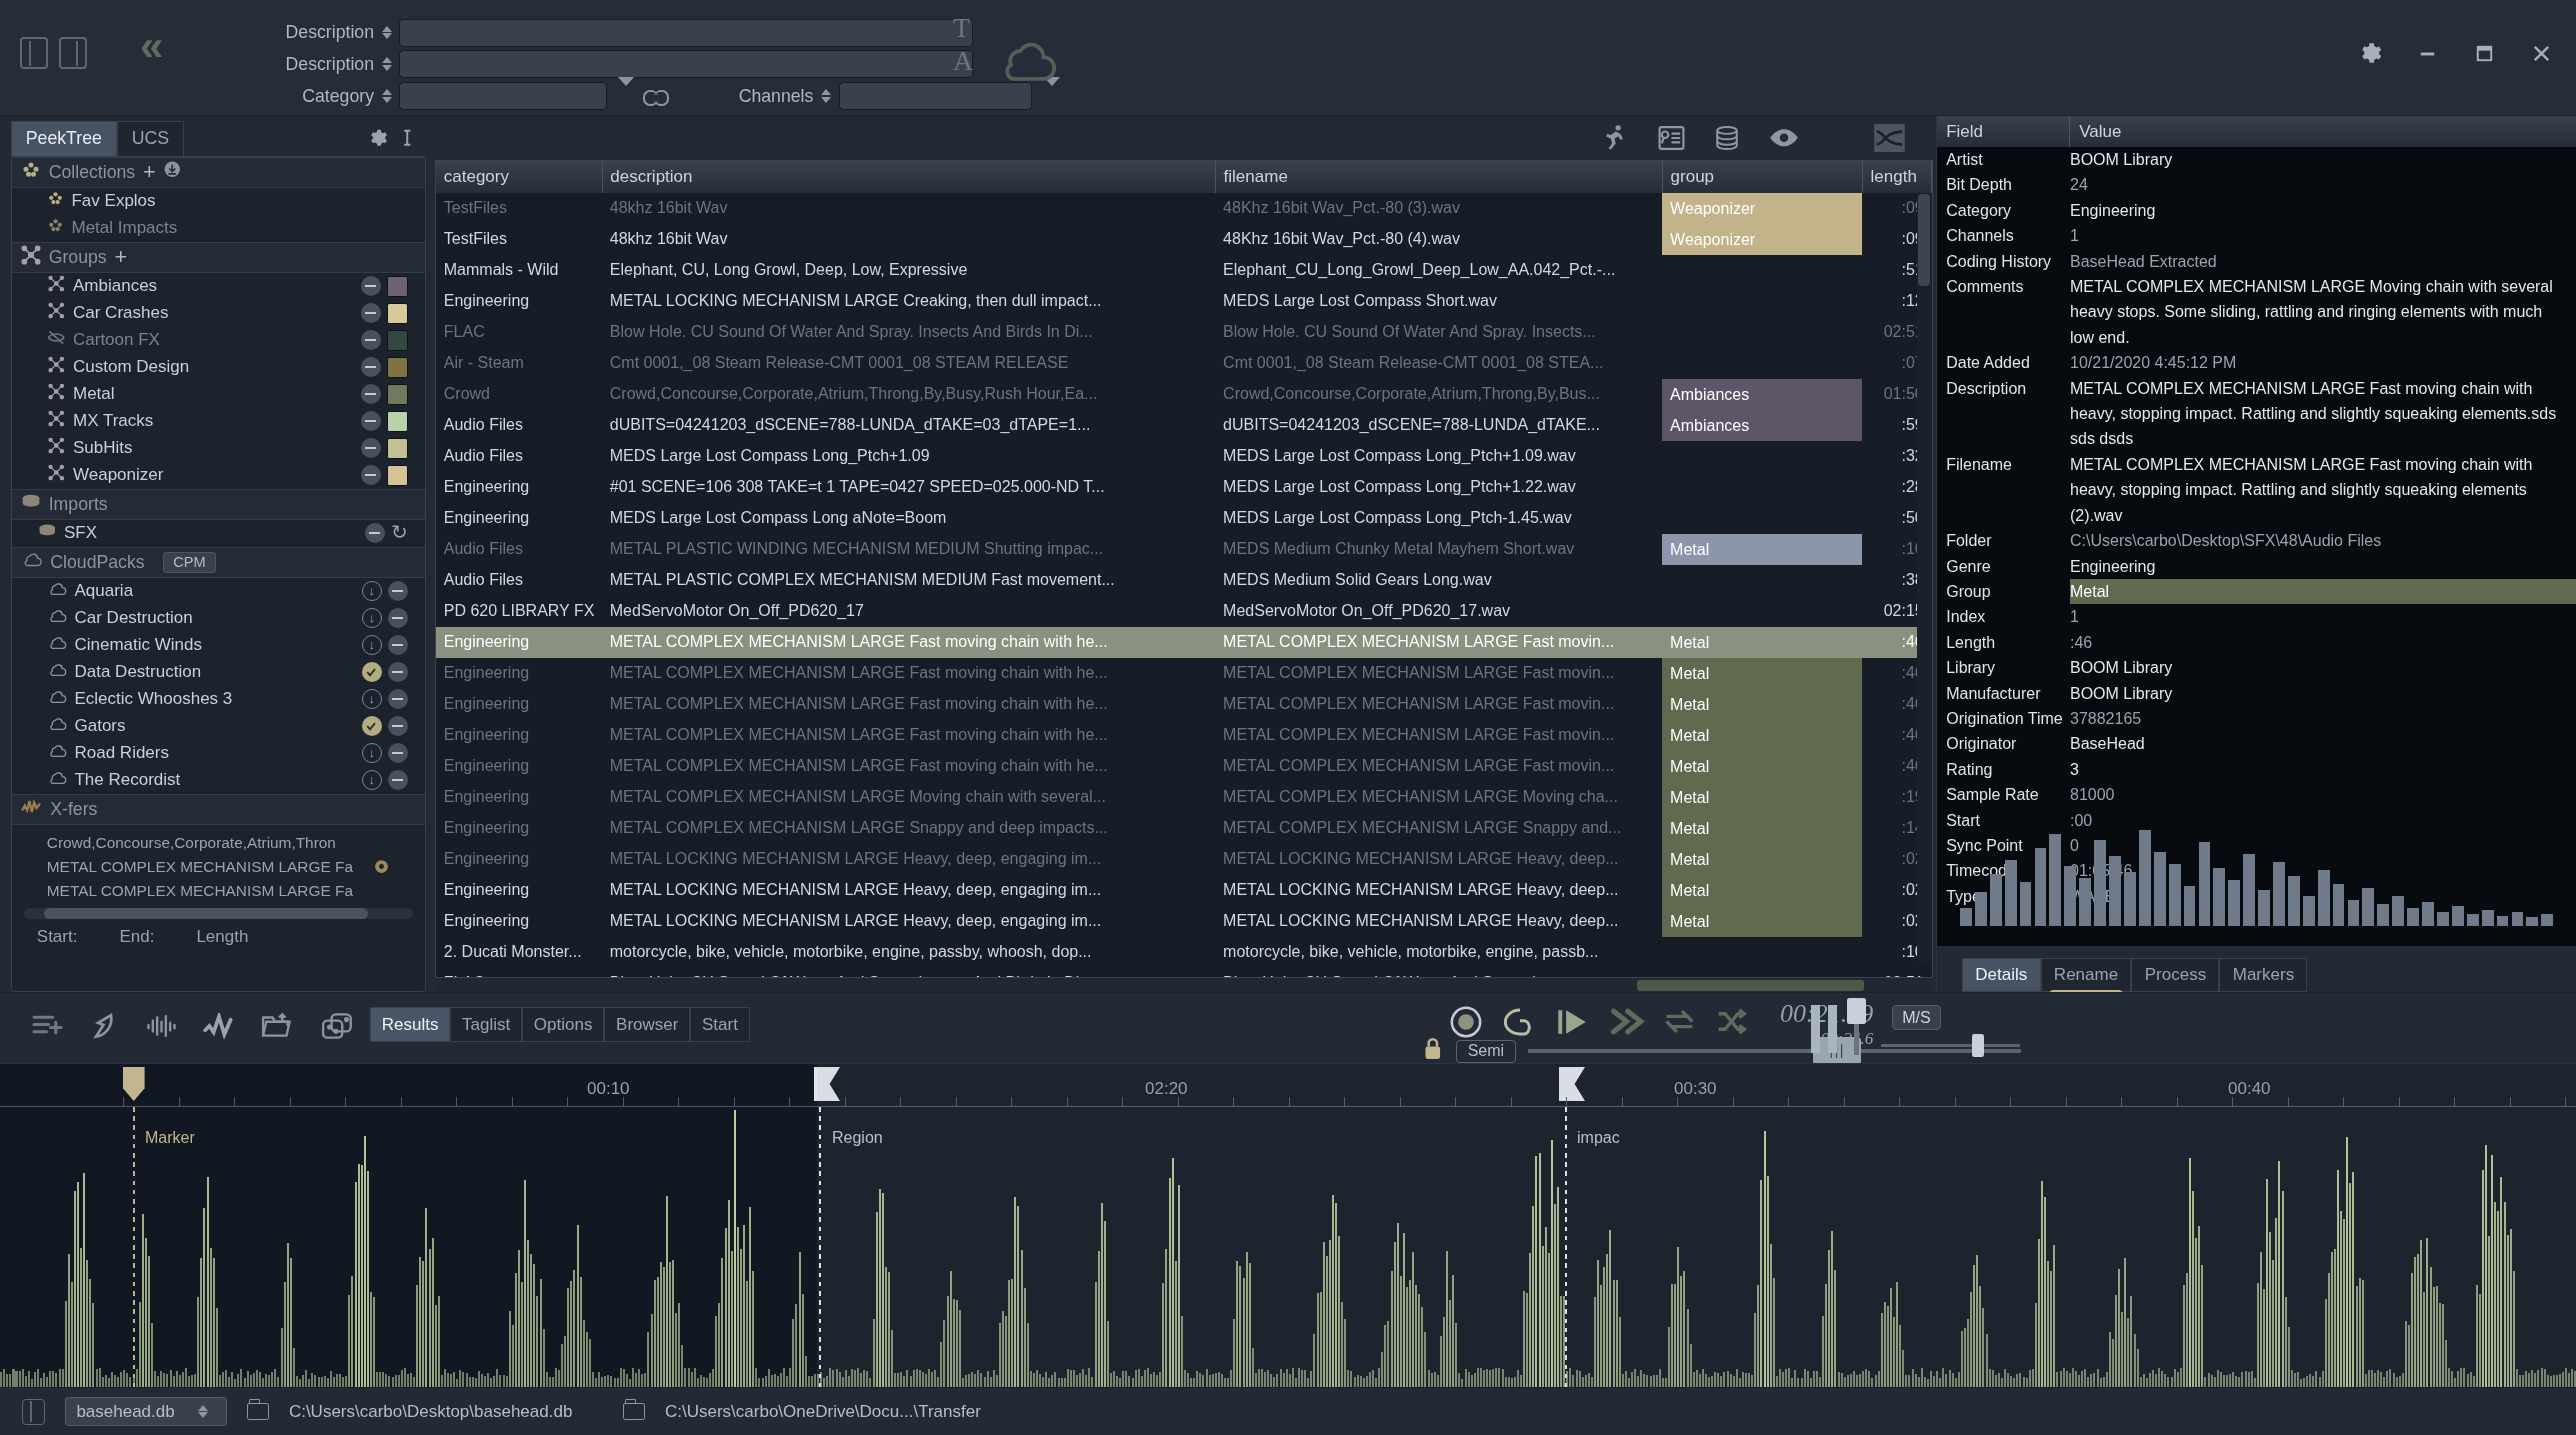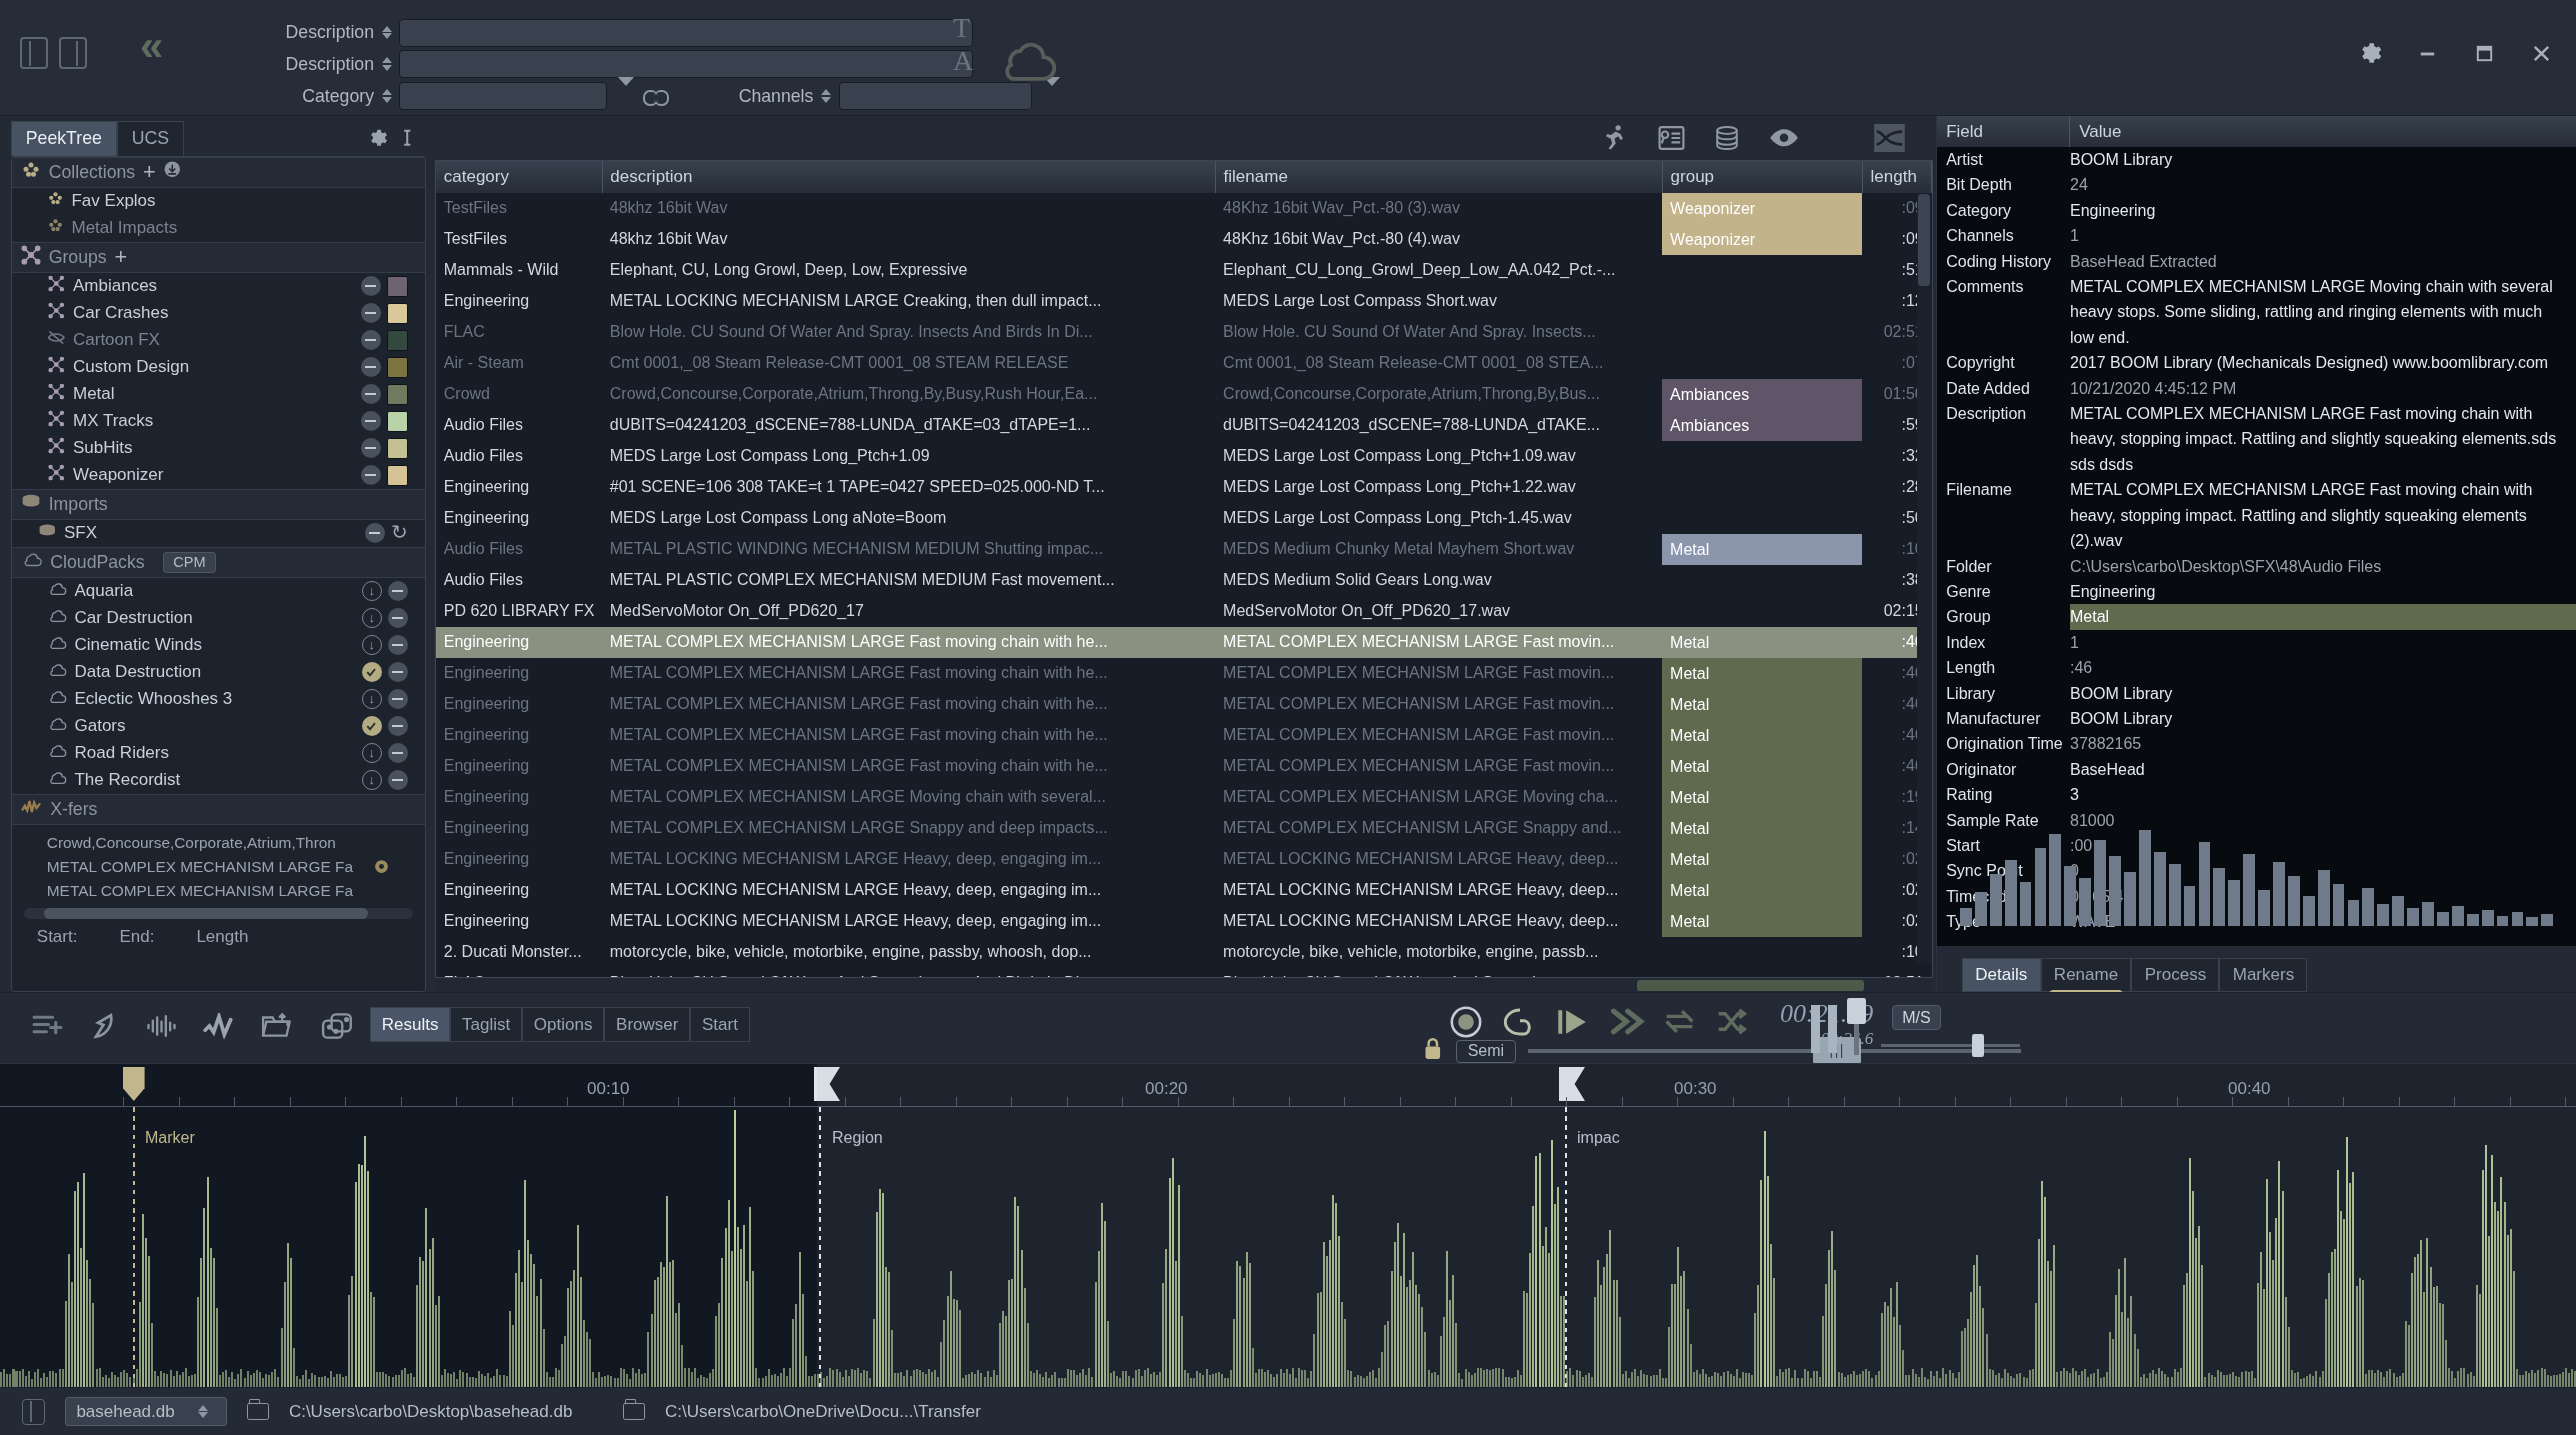--- a/index.html
+++ b/index.html
@@ -909,24 +909,20 @@
           </div>
           <div class="md-row">
             <span class="k">Coding History</span>
             <span class="v">BaseHead Extracted</span>
           </div>
           <div class="md-row">
             <span class="k">Comments</span>
             <span class="v bright">METAL COMPLEX MECHANISM LARGE Moving chain with several heavy stops. Some sliding, rattling and ringing elements with much low end.</span>
           </div>
           <div class="md-row">
-            <span class="k">Copyright</span>
-            <span class="v bright">2017 BOOM Library (Mechanicals Designed) www.boomlibrary.com</span>
-          </div>
-          <div class="md-row">
             <span class="k">Date Added</span>
             <span class="v">10/21/2020 4:45:12 PM</span>
           </div>
           <div class="md-row">
             <span class="k">Description</span>
             <span class="v bright">METAL COMPLEX MECHANISM LARGE Fast moving chain with heavy, stopping impact. Rattling and slightly squeaking elements.sds sds dsds</span>
           </div>
           <div class="md-row">
             <span class="k">Filename</span>
             <span class="v bright">METAL COMPLEX MECHANISM LARGE Fast moving chain with heavy, stopping impact. Rattling and slightly squeaking elements (2).wav</span>
@@ -1137,21 +1133,21 @@
         <span class="vk"></span>
       </div>
   </div>
 
   <div class="wavearea">
     <div class="ruler" id="ruler">
       <div class="playhead" style="left:123px;"></div>
       <div class="regionflag" style="left:814px;"></div>
       <div class="regionflag" style="left:1559px;"></div>
       <span class="lbl" style="left:587px;">00:10</span>
-      <span class="lbl" style="left:1145px;">00:20</span>
+      <span class="lbl" style="left:1145px;">02:20</span>
       <span class="lbl" style="left:1674px;">00:30</span>
       <span class="lbl" style="left:2228px;">00:40</span>
     <div class="tick" style="left: 123px;"></div>
         <div class="tick" style="left: 179px;"></div>
         <div class="tick" style="left: 234px;"></div>
         <div class="tick" style="left: 290px;"></div>
         <div class="tick" style="left: 345px;"></div>
         <div class="tick" style="left: 401px;"></div>
         <div class="tick" style="left: 456px;"></div>
         <div class="tick" style="left: 512px;"></div>

